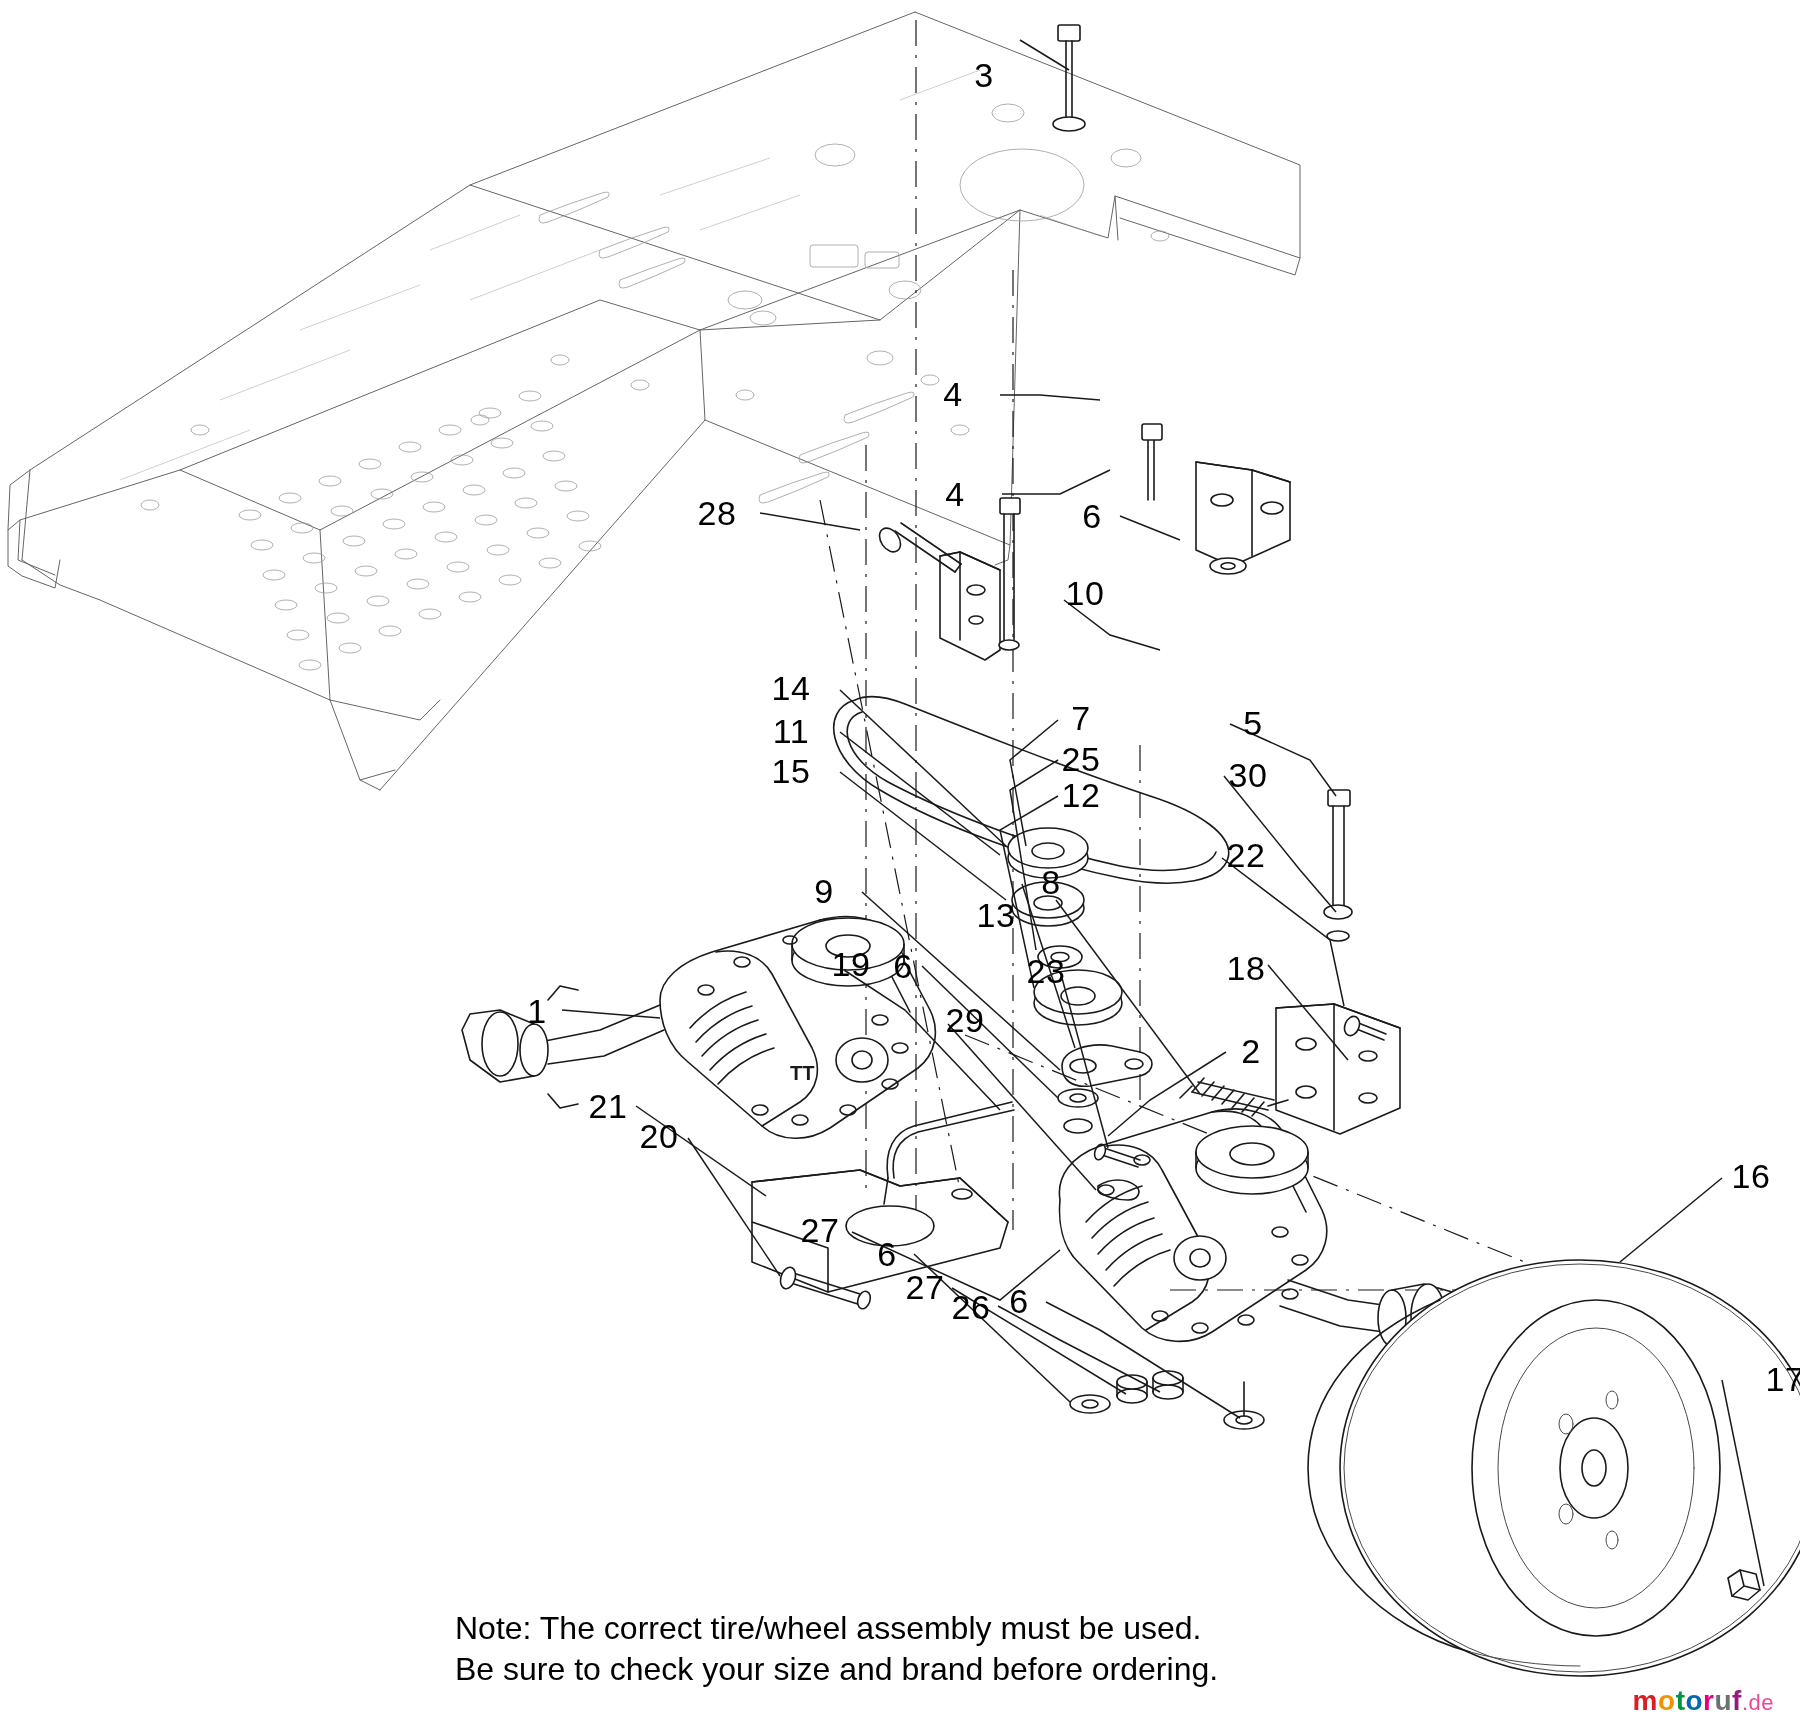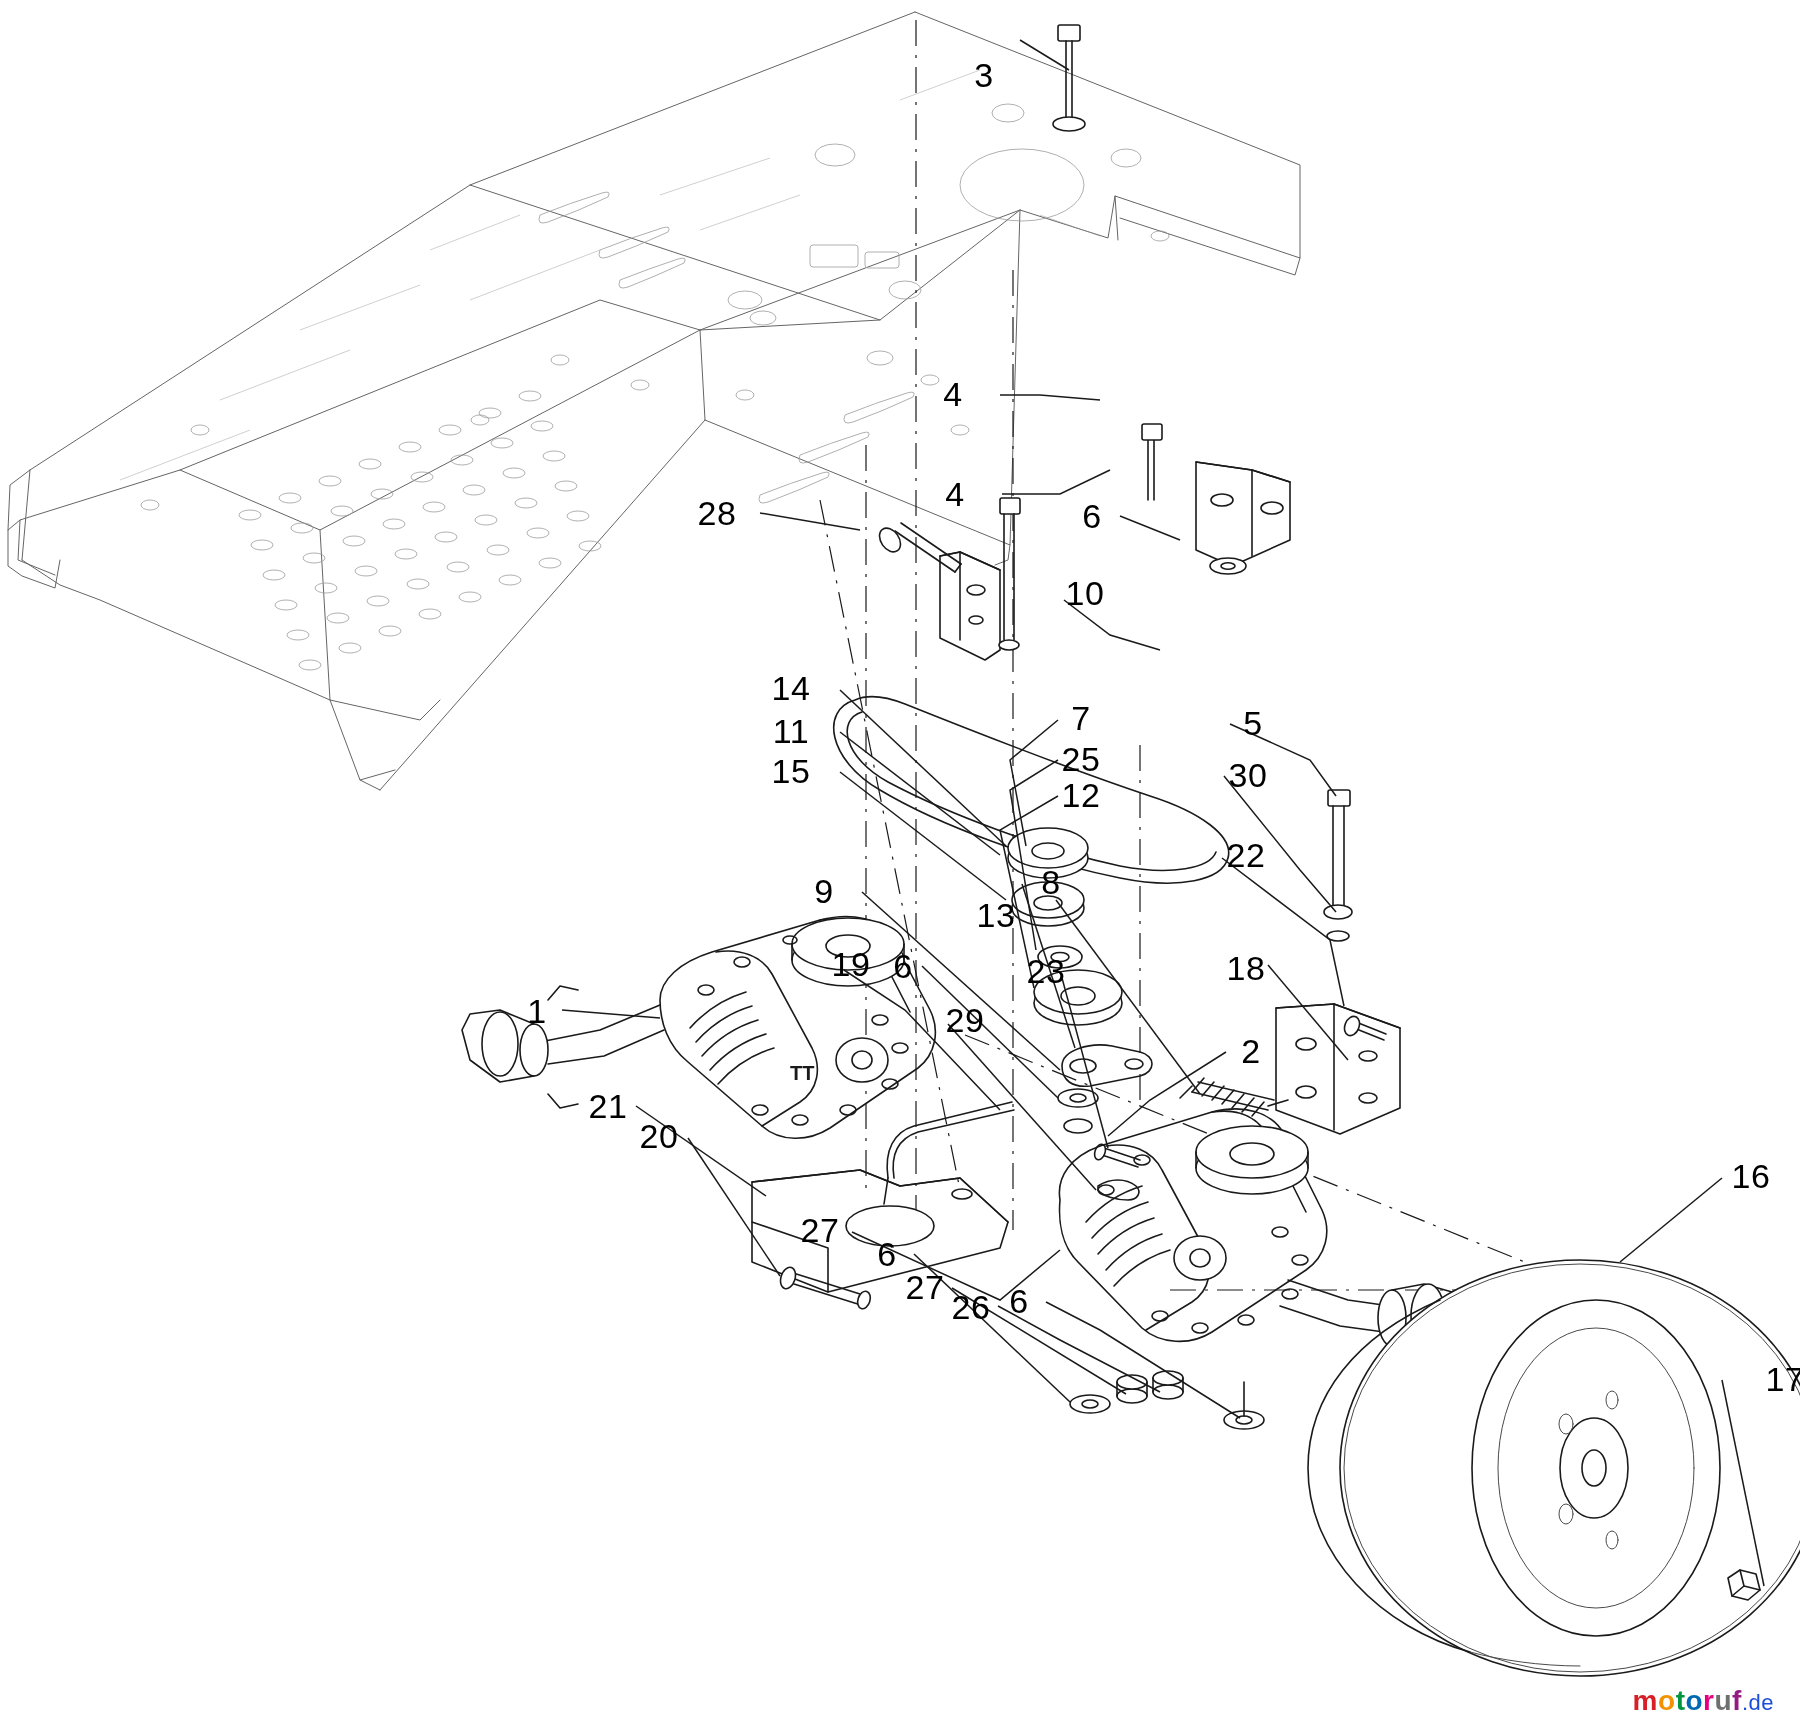--- a/index.html
+++ b/index.html
@@ -55,21 +55,21 @@
     font-family: "Liberation Sans", sans-serif;
     letter-spacing: 0.5px;
   }
   #watermark .m { color: #d81f26; font-weight: bold; }
   #watermark .o { color: #f39200; font-weight: bold; }
   #watermark .t { color: #009640; font-weight: bold; }
   #watermark .o2 { color: #0069b4; font-weight: bold; }
   #watermark .r { color: #e6007e; font-weight: bold; }
   #watermark .u { color: #706f6f; font-weight: bold; }
   #watermark .f { color: #951b81; font-weight: bold; }
-  #watermark .de { color: #1d4ed8; font-weight: normal; font-size: 22px; }
+  #watermark .de { color: #ec4899; font-weight: normal; font-size: 22px; }
 </style>
 </head>
 <body>
 
 <div id="sheet">
 
   <svg id="artwork" viewBox="0 0 1800 1733" xmlns="http://www.w3.org/2000/svg">
     <defs>
       <style>
         .ln { fill:none; stroke:#1a1a1a; stroke-width:1.6; stroke-linecap:round; stroke-linejoin:round; }
@@ -520,18 +520,22 @@
   <div class="callout" style="left:608px;  top:1106px;">21</div>
   <div class="callout" style="left:659px;  top:1136px;">20</div>
   <div class="callout" style="left:1751px; top:1176px;">16</div>
   <div class="callout" style="left:820px;  top:1230px;">27</div>
   <div class="callout" style="left:887px;  top:1254px;">6</div>
   <div class="callout" style="left:925px;  top:1287px;">27</div>
   <div class="callout" style="left:971px;  top:1307px;">26</div>
   <div class="callout" style="left:1019px; top:1301px;">6</div>
   <div class="callout" style="left:1748px; top:1379px;margin-left:37px;">17</div>
 
+  <div id="note">
+    <div>Note: The correct tire/wheel assembly must be used.</div>
+    <div>Be sure to check your size and brand before ordering.</div>
+  </div>
 
   <div id="watermark">
     <span class="m">m</span><span class="o">o</span><span class="t">t</span><span class="o2">o</span><span class="r">r</span><span class="u">u</span><span class="f">f</span><span class="de">.de</span>
   </div>
 
 </div>
 
 </body></html>

